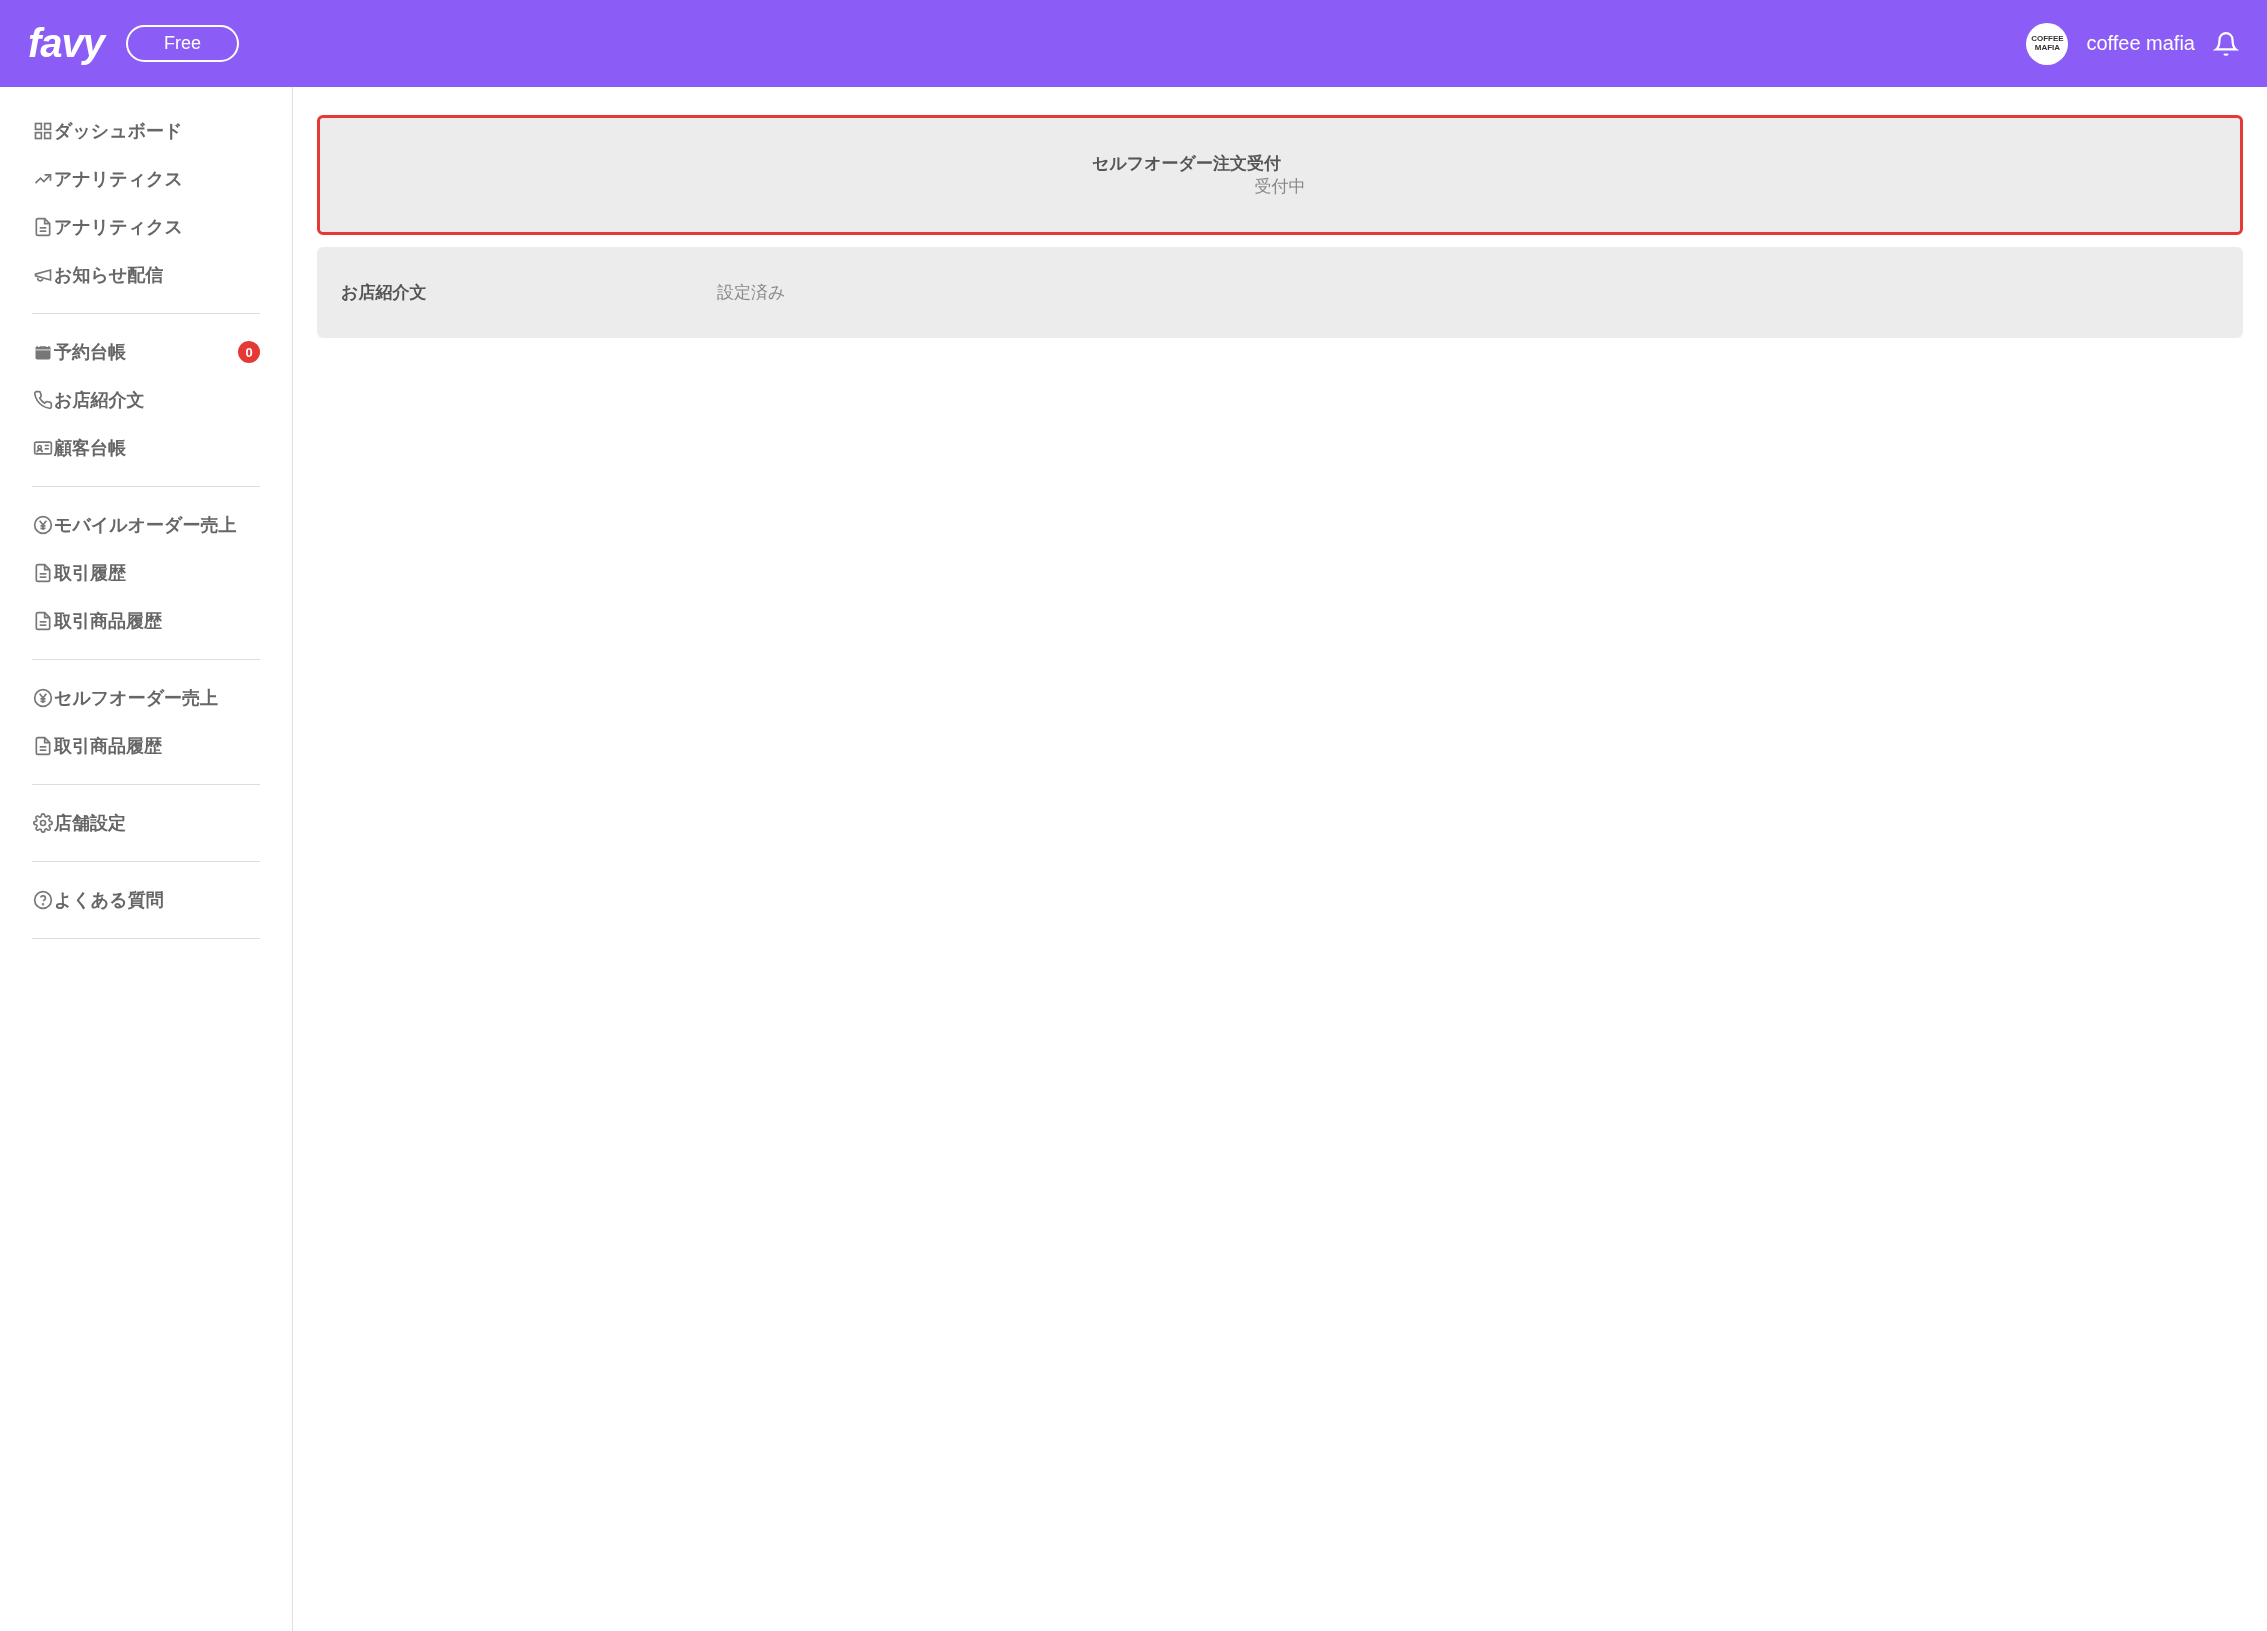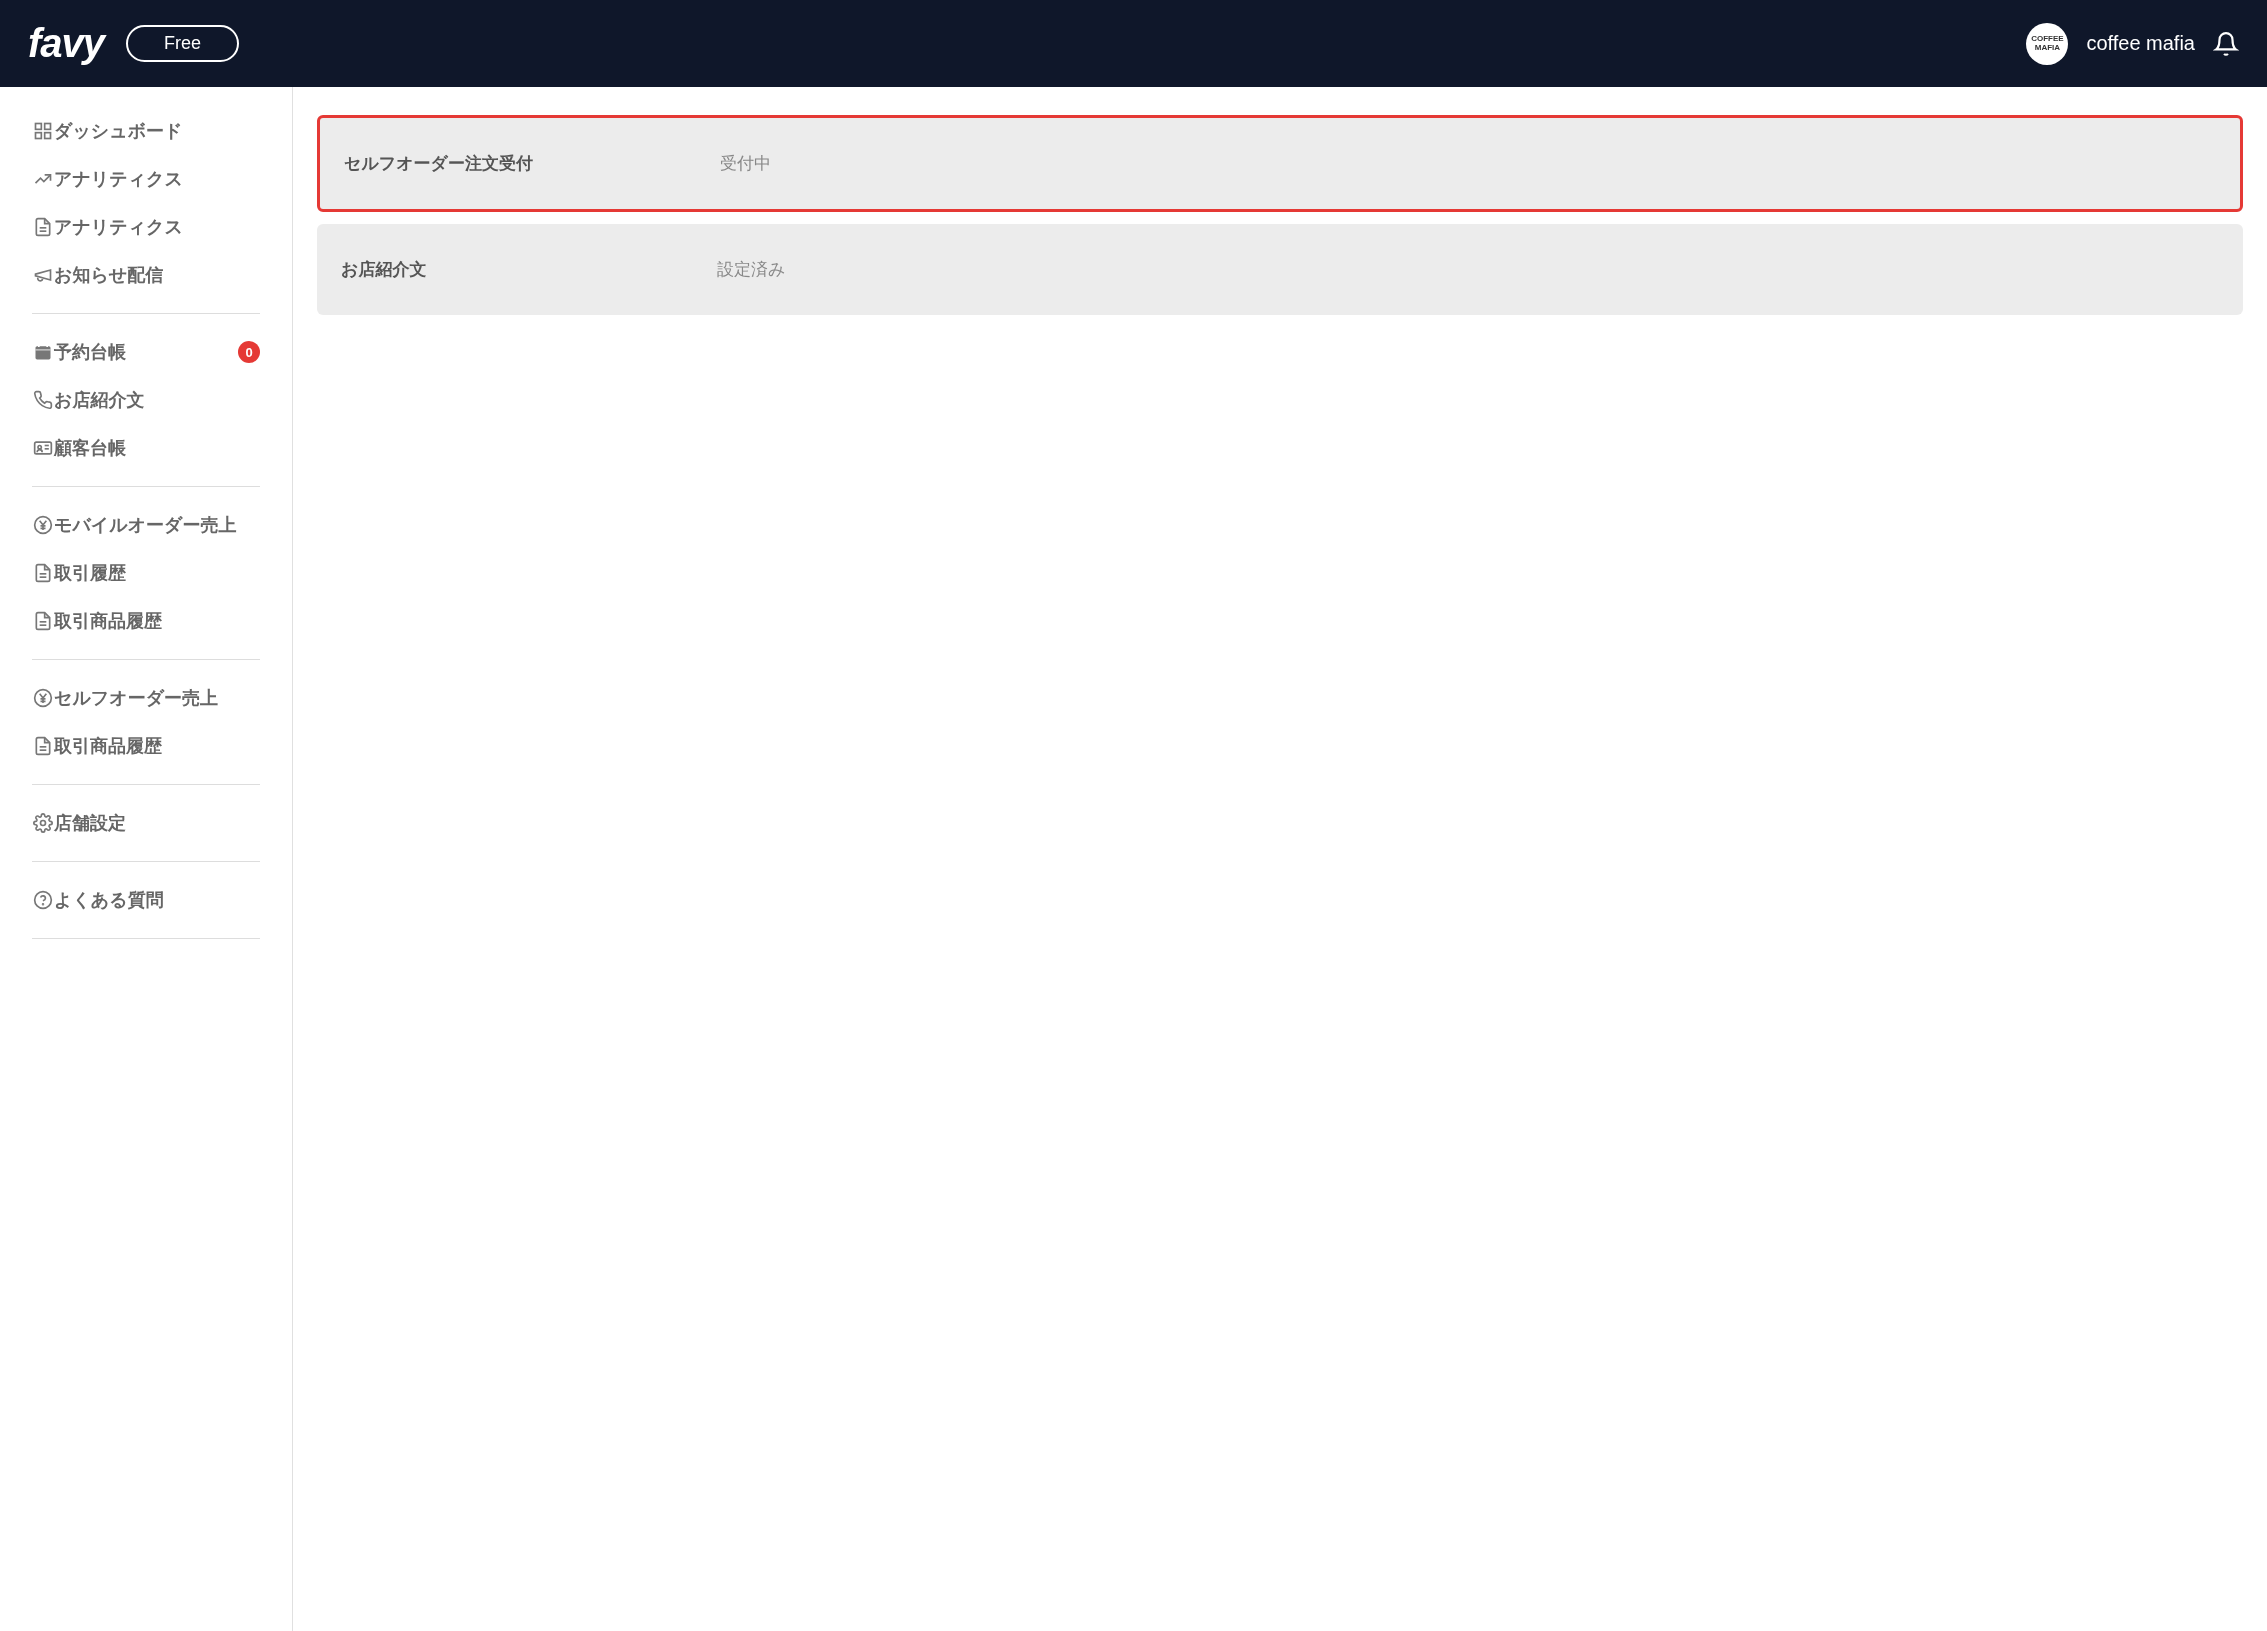--- a/index.html
+++ b/index.html
@@ -1,36 +1,36 @@
 <!DOCTYPE html>
 <html><head>
 <meta charset="utf-8">
 <style>
 * { margin:0; padding:0; box-sizing:border-box; }
 body { font-family:-apple-system,BlinkMacSystemFont,"Hiragino Sans","Yu Gothic",sans-serif; background:#fff; color:#333; }
-.header { background:#0f172a; height:87px; display:flex; align-items:center; justify-content:space-between; padding:8px 28px; }
+.header { background:#8b5cf6; height:87px; display:flex; align-items:center; justify-content:space-between; padding:8px 28px; }
 .header-left { display:flex; align-items:center; gap:22px; }
 .logo { color:#fff; font-size:40px; font-weight:900; font-style:italic; letter-spacing:-1px; }
 .plan-badge { border:2px solid #fff; border-radius:24px; color:#fff; padding:6px 36px; font-size:18px; font-weight:500; }
 .header-right { display:flex; align-items:center; gap:18px; }
 .user-avatar { width:42px; height:42px; border-radius:50%; background:#fff; display:flex; align-items:center; justify-content:center; font-size:8px; font-weight:700; color:#333; text-align:center; line-height:1.1; }
 .user-name { color:#fff; font-size:20px; }
 .bell-icon { color:#fff; }
 .layout { display:flex; min-height:calc(100vh - 87px); }
 .sidebar { width:293px; border-right:1px solid #e0e0e0; padding:20px 0; }
 .nav-group { padding:0 32px; }
 .nav-divider { height:1px; background:#ddd; margin:14px 32px; }
 .nav-item { display:flex; align-items:center; padding:12px 0; color:#666; font-size:18px; font-weight:600; cursor:pointer; }
 .nav-item .icn { width:22px; height:22px; flex-shrink:0; display:flex; align-items:center; justify-content:center; color:#777; }
 .nav-item .badge { margin-left:auto; background:#e53935; color:#fff; border-radius:50%; width:22px; height:22px; display:flex; align-items:center; justify-content:center; font-size:13px; font-weight:700; }
 .main { flex:1; padding:28px 0 28px 24px; }
 .page-title { font-size:22px; font-weight:700; color:#333; margin-bottom:30px; }
 .cards { padding-right:24px; }
 .card { background:#ececec; border-radius:6px; padding:34px 24px; display:flex; align-items:center; margin-bottom:12px; }
-.card.hl { border:3px solid #e53935; background:#ececec; }
+.card.hl { border:3px solid #e53935; background:#ececec;flex-direction:column; }
 .card-label { font-size:17px; font-weight:600; color:#555; width:376px; }
 .card-status { font-size:17px; font-weight:500; color:#888; }
 svg { display:block; }
 </style>
 </head>
 <body>
 
 <div class="header">
   <div class="header-left">
     <div class="logo">favy</div>

